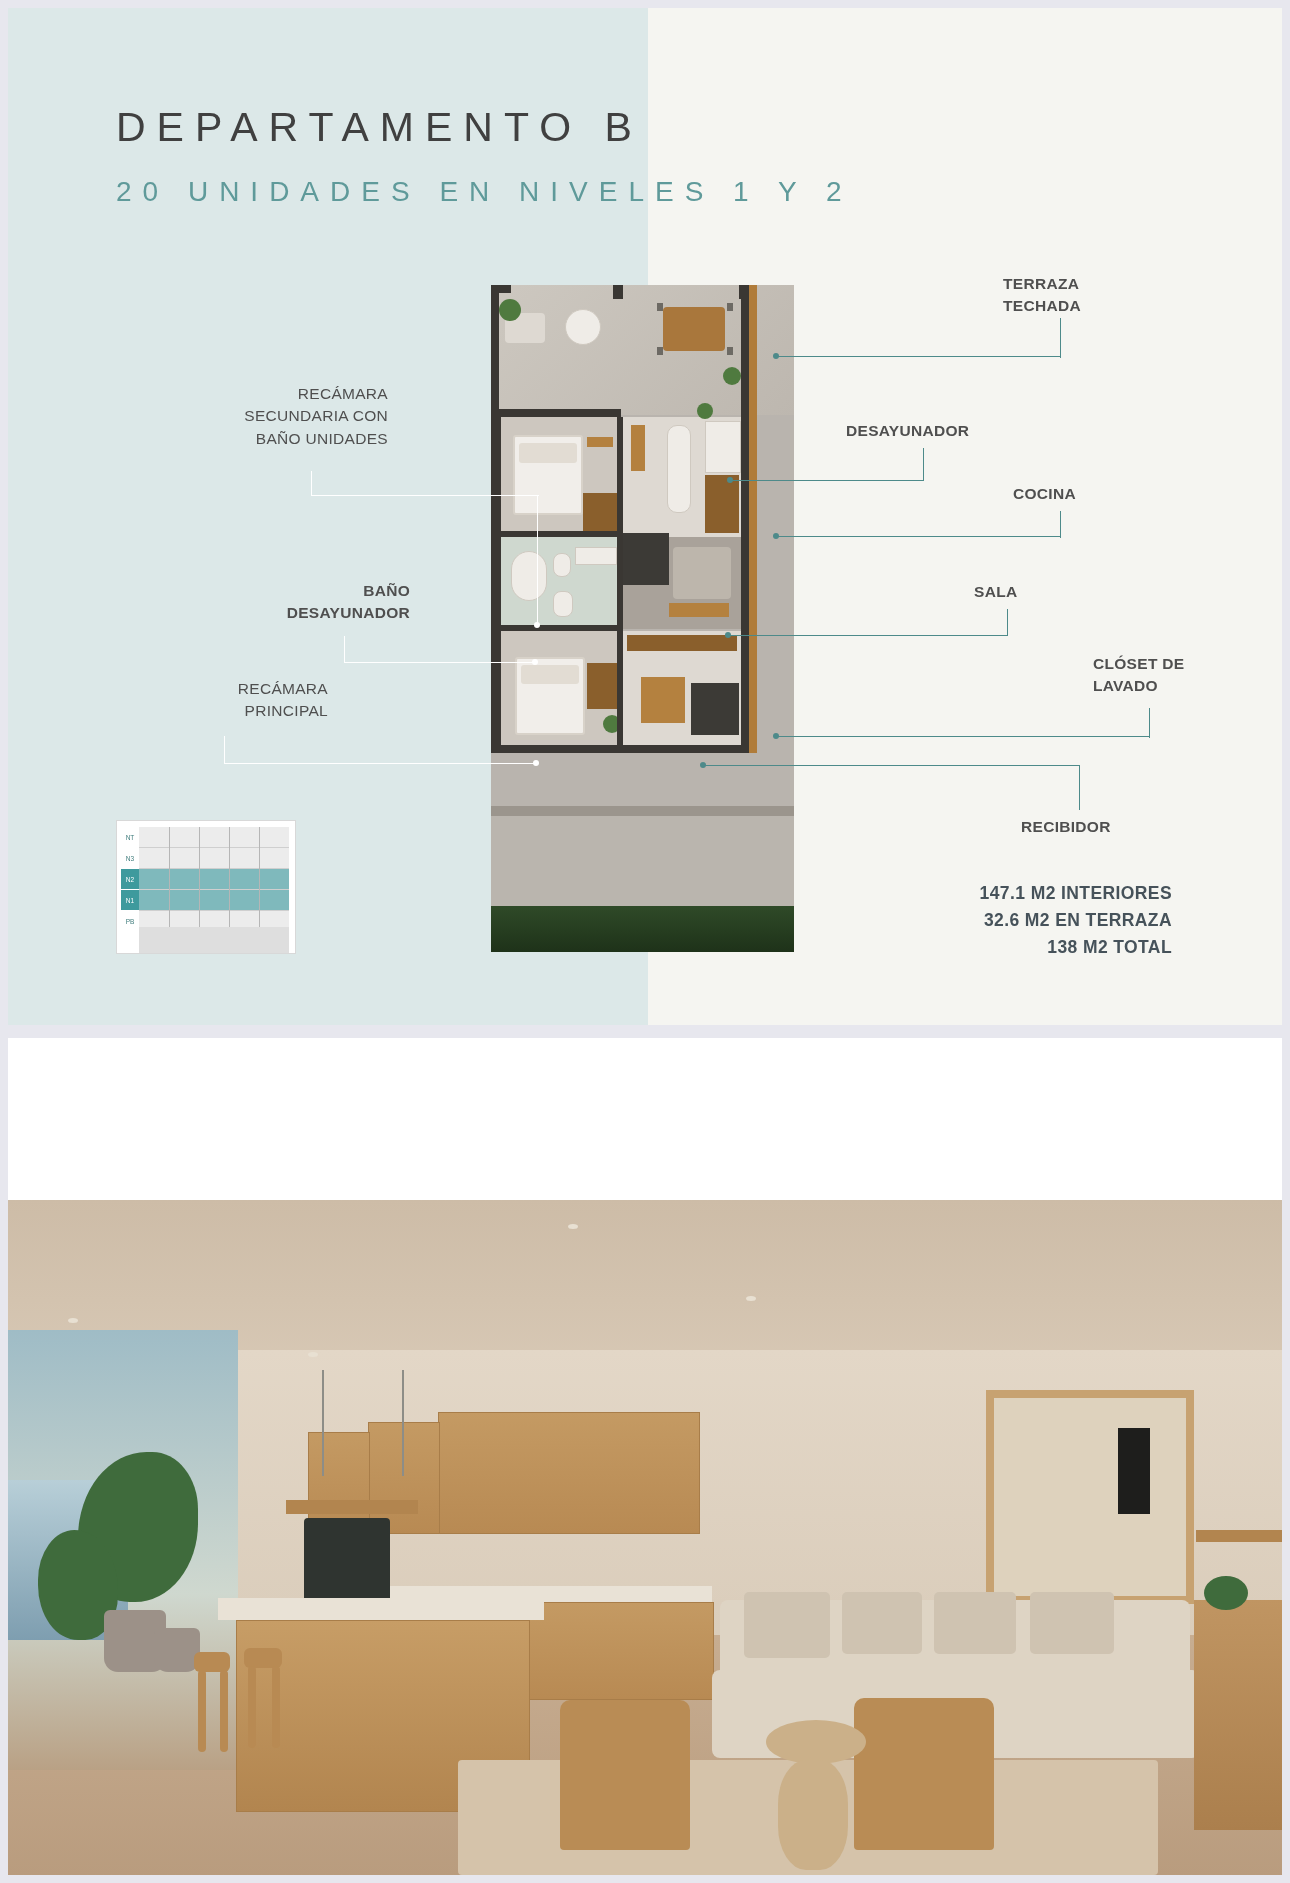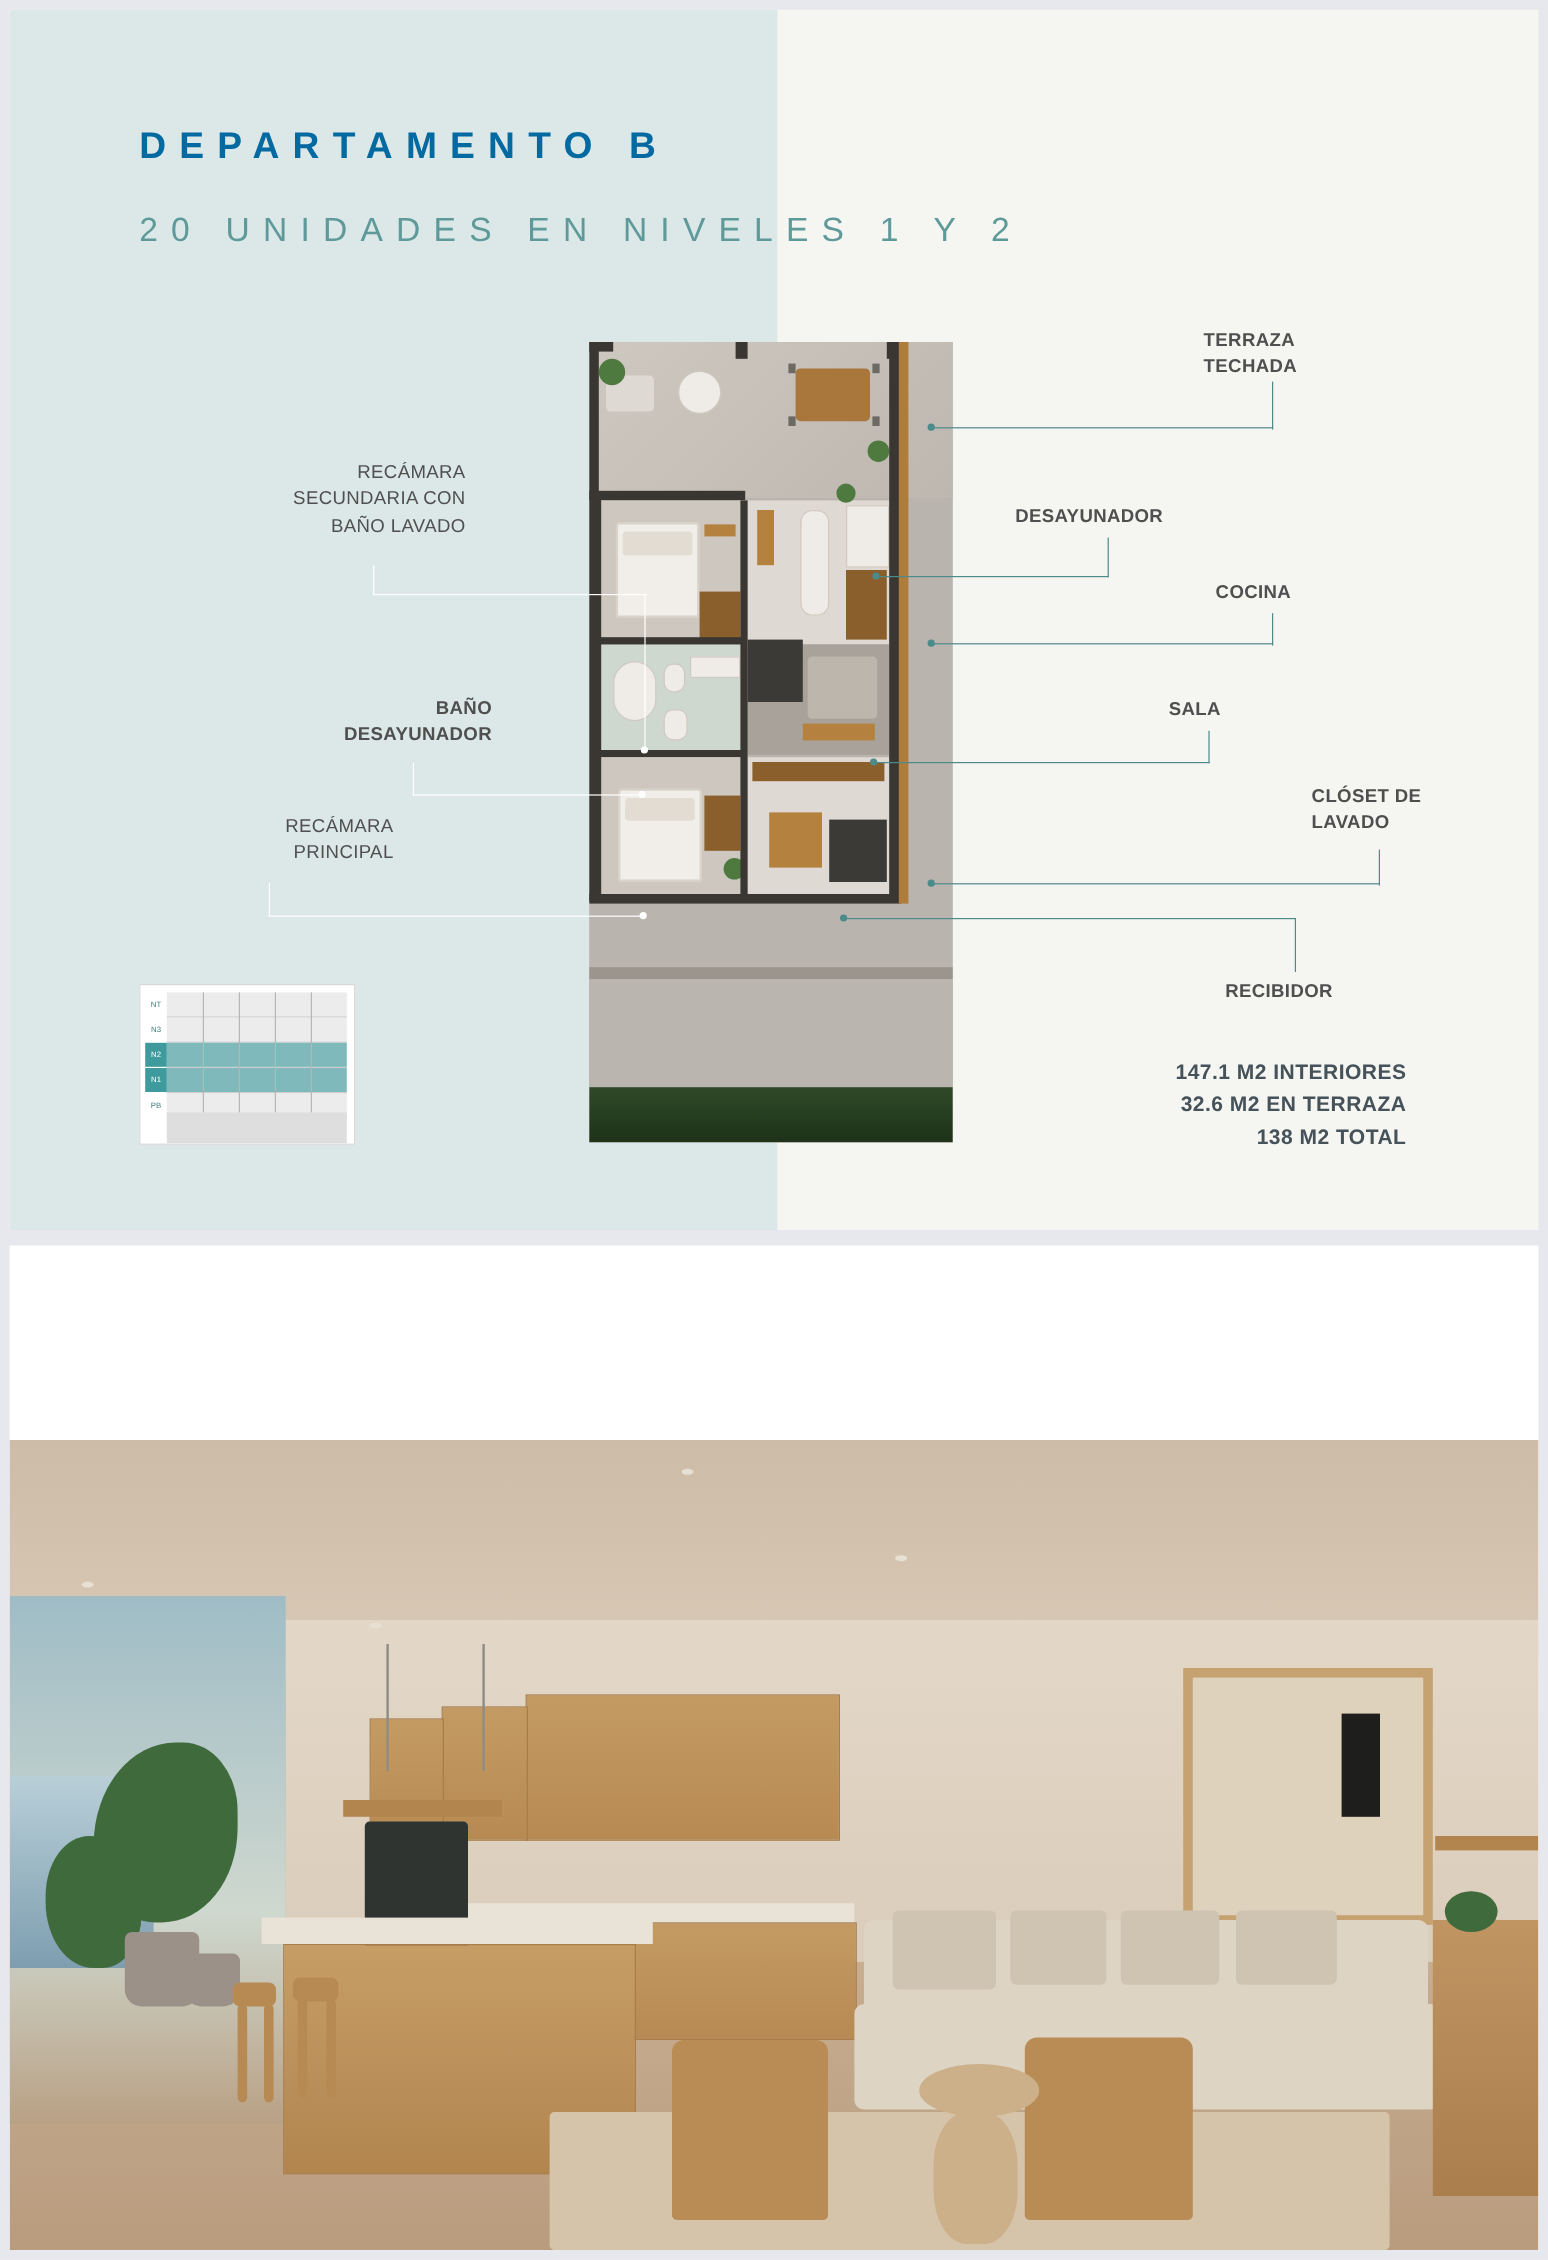--- a/index.html
+++ b/index.html
@@ -35,24 +35,24 @@
     position: absolute;
     left: 640px; top: 0;
     right: 0; height: 100%;
     background: #f5f5f1;
   }
 
   .title {
     position: absolute;
     left: 108px;
     top: 96px;
-    font-size: 31px;
-    font-weight: bold;
+    font-size: 41px;
+    font-weight: normal;
     letter-spacing: 11px;
-    color: #0369a1;
+    color: #404040;
     white-space: nowrap;
   }
   .subtitle {
     position: absolute;
     left: 108px;
     top: 168px;
     font-size: 28px;
     font-weight: 500;
     letter-spacing: 11px;
     color: #5f9a9a;
@@ -465,21 +465,21 @@
   <div class="callout l" style="left:1013px; top:808px; width:200px;">
     <div>RECIBIDOR</div>
   </div>
   <div class="leader" style="left:695px; top:757px; width:377px;"></div>
   <div class="leader v" style="left:1071px; top:757px; height:45px;"></div>
   <div class="dot" style="left:692px; top:754px;"></div>
 
   <div class="callout r" style="left:180px; top:375px; width:200px;">
     <div>RECÁMARA</div>
     <div>SECUNDARIA CON</div>
-    <div>BAÑO LAVADO</div>
+    <div>BAÑO UNIDADES</div>
   </div>
   <div class="leader white" style="left:303px; top:487px; width:228px;"></div>
   <div class="leader v white" style="left:303px; top:463px; height:25px;"></div>
   <div class="leader v white" style="left:529px; top:487px; height:130px;"></div>
   <div class="dot white" style="left:526px; top:614px;"></div>
 
   <div class="callout r" style="left:172px; top:572px; width:230px;font-weight:bold;">
     <div>BAÑO</div>
     <div>DESAYUNADOR</div>
   </div>

